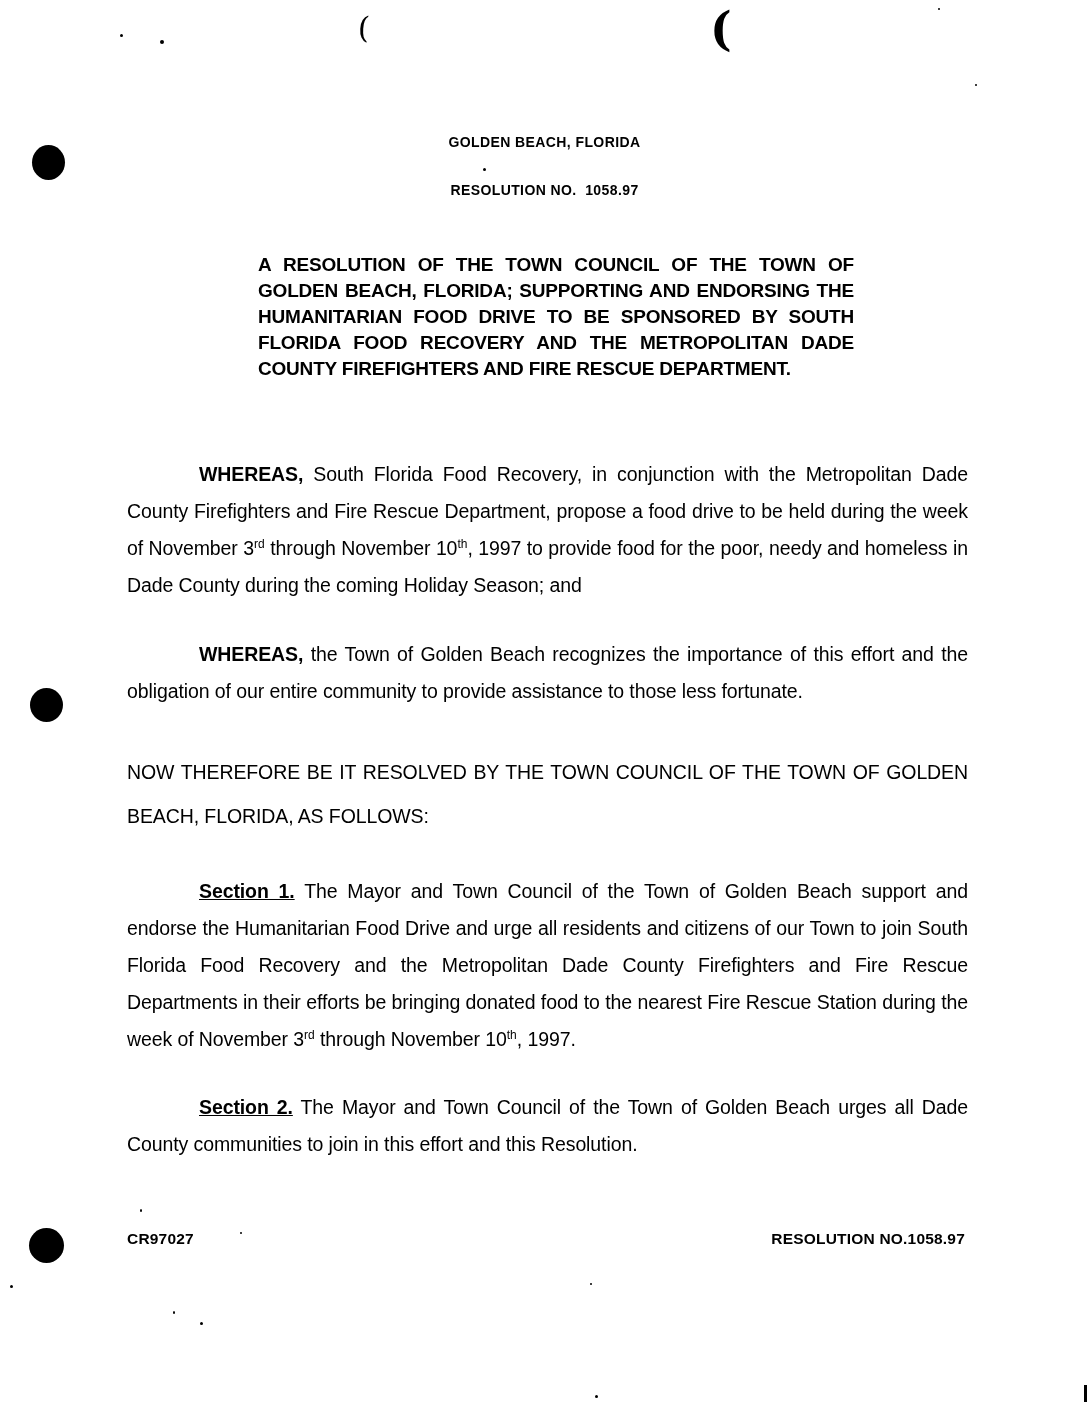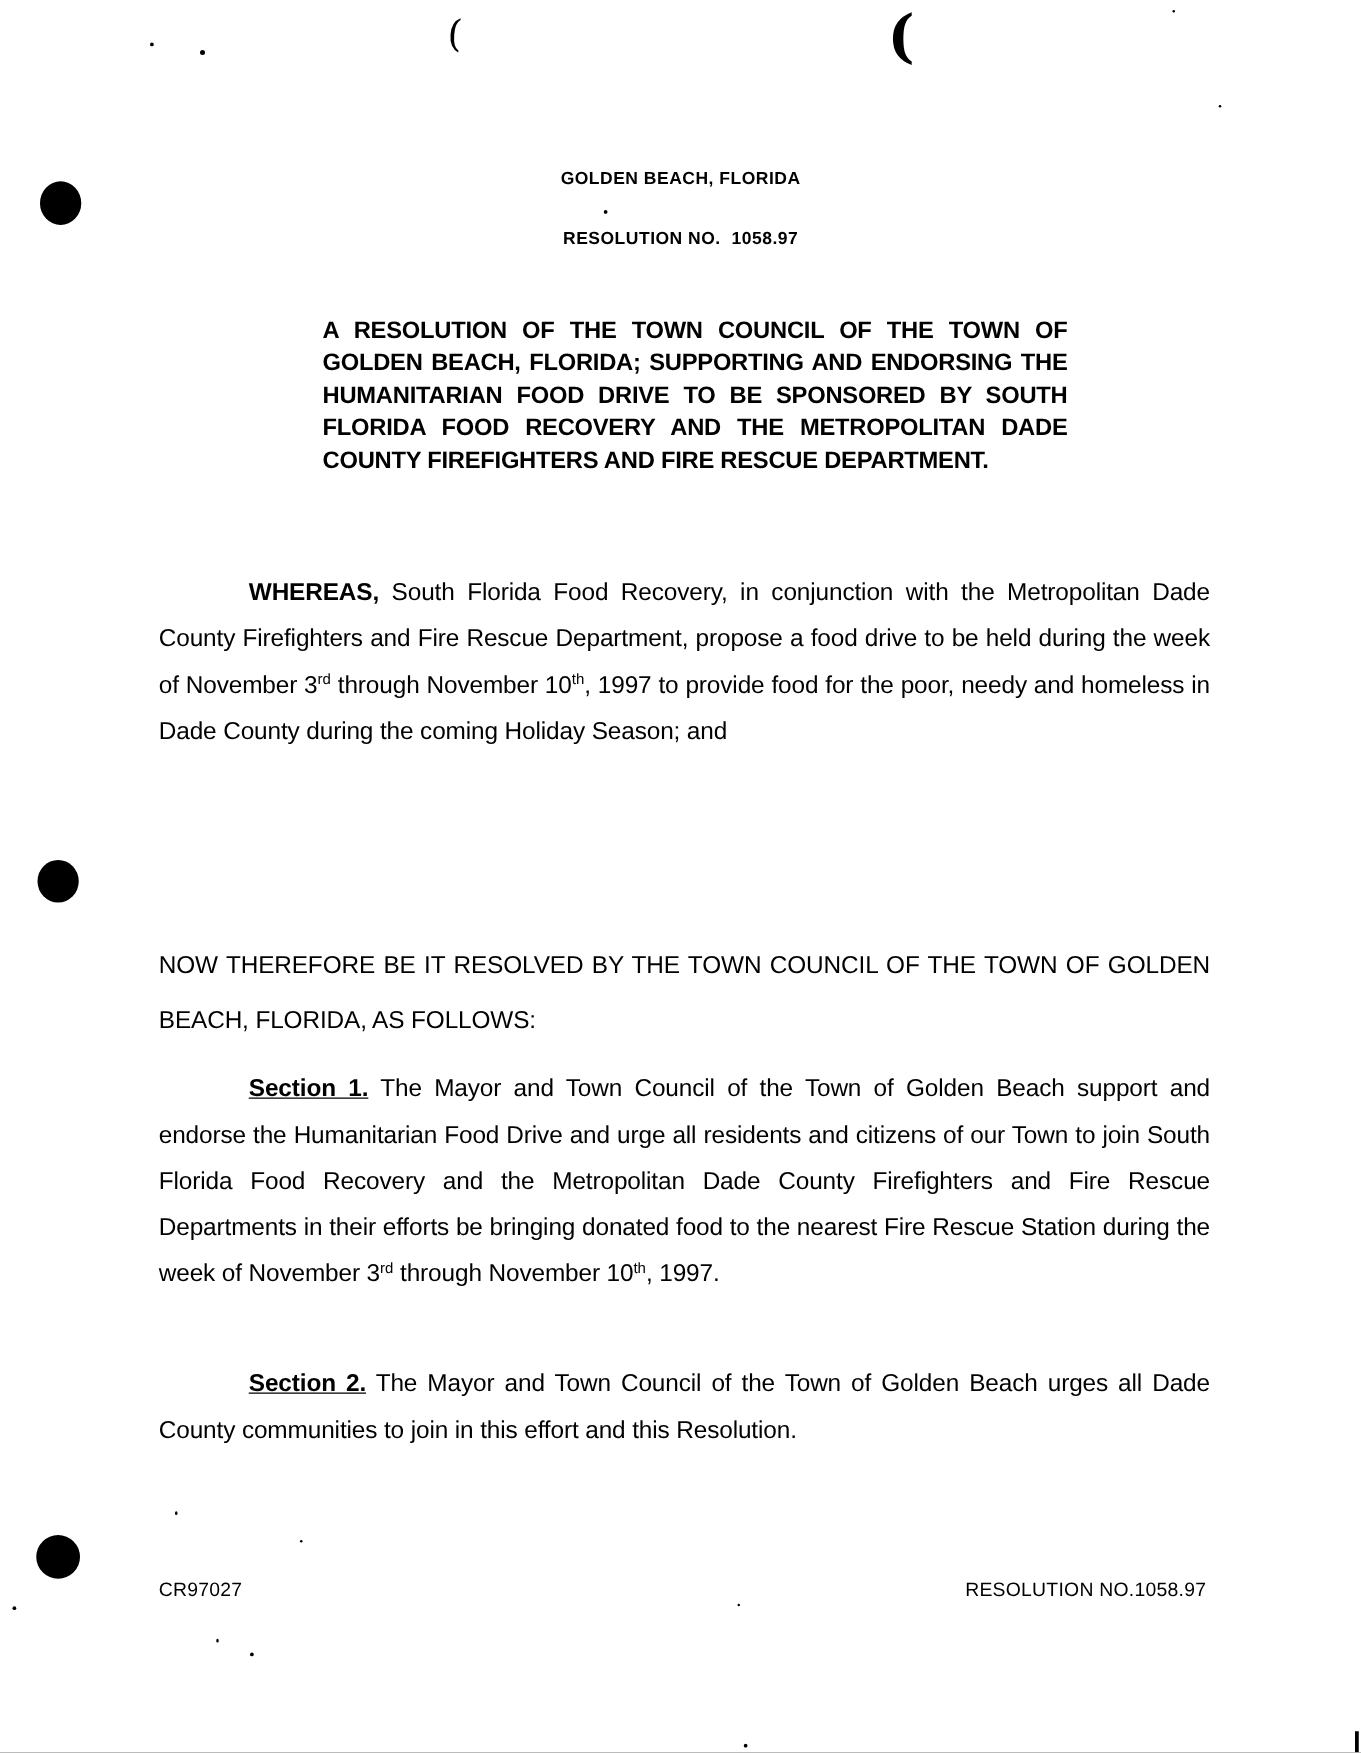--- a/index.html
+++ b/index.html
@@ -57,33 +57,33 @@
   
   .para {
     position: absolute; left: 127px; width: 841px;
     font-size: 19.5px; line-height: 37px; text-align: justify;
     letter-spacing: -0.1px;
   }
   .indent { text-indent: 72px; }
   .p-whereas1 { top: 436px; }
   .p-whereas2 { top: 616px; }
   .p-resolved { top: 730px; line-height: 44px; font-weight: normal; }
-  .p-sec1 { top: 833px; }
+  .p-sec1 { top: 853px; }
   .p-sec2 { top: 1069px; }
   .p-sec3 { top: 1180px; }
 
   .b { font-weight: bold; }
   .lead-underline { font-weight: bold; text-decoration: underline; }
   sup.ord { font-size: 12px; line-height: 0; vertical-align: 7px; letter-spacing: 0; }
 
   
   .footer {
-    position: absolute; left: 127px; top: 1264px; width: 838px;
+    position: absolute; left: 127px; top: 1230px; width: 838px;
     display: flex; justify-content: space-between;
-    font-weight: normal; font-size: 15.5px; letter-spacing: 0.2px;
+    font-weight: bold; font-size: 15.5px; letter-spacing: 0.2px;
   }
 </style>
 </head>
 <body>
 
 <div class="page">
 
   <div class="hole hole1"></div>
   <div class="hole hole2"></div>
   <div class="hole hole3"></div>
@@ -104,20 +104,21 @@
   <div class="speck s12"></div>
   <div class="edge-tick"></div>
 
   <div class="doc-title t1">GOLDEN BEACH, FLORIDA</div>
   <div class="doc-title t2">RESOLUTION NO.&nbsp; 1058.97</div>
 
   <div class="caption">A RESOLUTION OF THE TOWN COUNCIL OF THE TOWN OF GOLDEN BEACH, FLORIDA; SUPPORTING AND ENDORSING THE HUMANITARIAN FOOD DRIVE TO BE SPONSORED BY SOUTH FLORIDA FOOD RECOVERY AND THE METROPOLITAN DADE COUNTY FIREFIGHTERS AND FIRE RESCUE DEPARTMENT.</div>
 
   <p class="para indent p-whereas1"><span class="b">WHEREAS,</span><span> South Florida Food Recovery, in conjunction with the Metropolitan Dade County Firefighters and Fire Rescue Department, propose a food drive to be held during the week of November 3</span><sup class="ord">rd</sup><span> through November 10</span><sup class="ord">th</sup><span>, 1997 to provide food for the poor, needy and homeless in Dade County during the coming Holiday Season; and</span></p>
 
+  <p class="para indent p-whereas2"><span class="b">WHEREAS,</span><span> the Town of Golden Beach recognizes the importance of this effort and the obligation of our entire community to provide assistance to those less fortunate.</span></p>
 
   <p class="para p-resolved"><span>NOW THEREFORE BE IT RESOLVED BY THE TOWN COUNCIL OF THE TOWN OF GOLDEN BEACH, FLORIDA, AS FOLLOWS:</span></p>
 
   <p class="para indent p-sec1"><span class="lead-underline">Section 1.</span><span> The Mayor and Town Council of the Town of Golden Beach support and endorse the Humanitarian Food Drive and urge all residents and citizens of our Town to join South Florida Food Recovery and the Metropolitan Dade County Firefighters and Fire Rescue Departments in their efforts be bringing donated food to the nearest Fire Rescue Station during the week of November 3</span><sup class="ord">rd</sup><span> through November 10</span><sup class="ord">th</sup><span>, 1997.</span></p>
 
   <p class="para indent p-sec2"><span class="lead-underline">Section 2.</span><span> The Mayor and Town Council of the Town of Golden Beach urges all Dade County communities to join in this effort and this Resolution.</span></p>
 
 
   <div class="footer">
     <span>CR97027</span>

